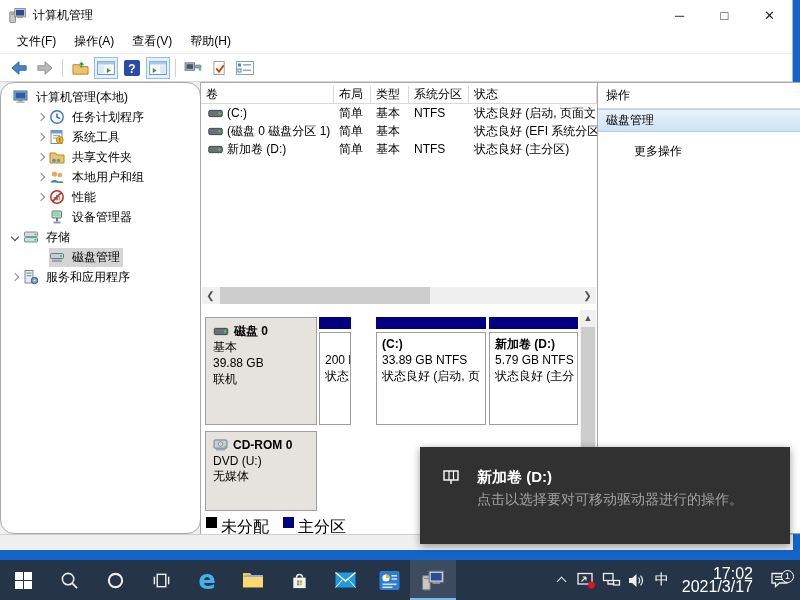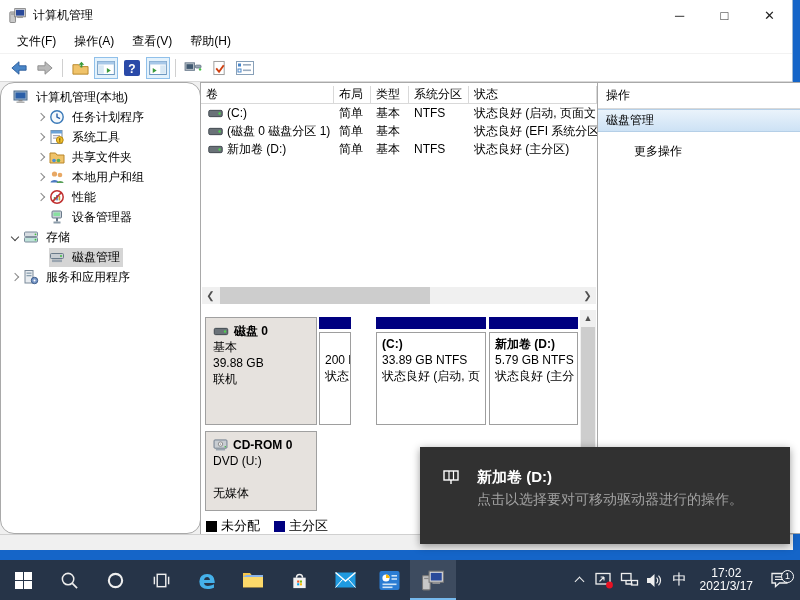--- a/index.html
+++ b/index.html
@@ -66,21 +66,21 @@
   .vscroll .varrow { height:16px; display:flex; align-items:center; justify-content:center; color:#505050; font-size:9px; }
   .vscroll .vthumb { position:absolute; top:17px; left:1px; width:14px; height:150px; background:#cdcdcd; }
 
   .disk-tile { position:absolute; left:4px; width:112px; background:#e6e2de; border:1px solid #a0a0a0; padding:5px 7px; font-size:12px; line-height:16px; }
   .disk-tile .dname { display:flex; align-items:center; font-weight:bold; }
   .disk-tile .dname svg { margin-right:5px; }
   .pcell { position:absolute; top:0; display:flex; flex-direction:column; }
   .pstripe { height:12px; background:#000080; flex:none; }
   .pbody { margin-top:3px; flex:1; border:1px solid #9e9e9e; background:#fff; padding:3px 5px; overflow:hidden; font-size:12px; line-height:16px; white-space:nowrap; }
   .plabel { font-weight:bold; height:16px; }
-  .legend { position:absolute; left:5px; top:208px; display:flex; align-items:center; font-size:13px; }
+  .legend { position:absolute; left:5px; top:208px; display:flex; font-size:16px; }
   .sw { width:11px; height:11px; margin-right:4px; flex:none; }
   .sw-un { background:#000; } .sw-pr { background:#000080; margin-left:14px; }
 
   
   .ract-title { height:26px; display:flex; align-items:center; padding-left:8px; border-bottom:1px solid #d9d9d9; font-size:12px; }
   .ract-band { height:23px; display:flex; align-items:center; padding:0 8px; background:linear-gradient(#eaf3fb,#cde2f5); border-top:1px solid #b5cfe7; border-bottom:1px solid #b5cfe7; }
   .ract-band .bandlabel { flex:1; }
   .collapse-arrow { width:0; height:0; border-left:4px solid transparent; border-right:4px solid transparent; border-bottom:5px solid #333; }
   .ract-more { height:24px; display:flex; align-items:center; padding:15px 10px 0 36px; }
   .ract-more .morelabel { flex:1; }
@@ -96,21 +96,21 @@
   .toast-msg { font-size:14px; color:#a2a2a2; line-height:20px; margin-top:2px; width:292px; }
 
   
   .taskbar { position:absolute; left:0; top:560px; width:800px; height:40px; background:#263448; display:flex; align-items:stretch; z-index:60; }
   .tb-btn { width:46px; display:flex; align-items:center; justify-content:center; flex:none; }
   .tb-btn.narrow { width:42px; }
   .tb-btn.active { background:#3d4b5f; box-shadow:inset 0 -2px 0 #76b9ed; }
   .tray { position:absolute; right:0; top:0; height:40px; display:flex; align-items:center; }
   .tray-ic { width:25px; display:flex; align-items:center; justify-content:center; color:#eee; }
   .ime { color:#fff; font-size:14px; width:26px; text-align:center; }
-  .clock { color:#fff; font-size:12px; line-height:13px; text-align:center; padding:0 9px 0 7px; }
+  .clock { color:#fff; font-size:16px; line-height:13px; text-align:right; padding:0 9px 0 7px; }
   .ac-wrap { position:relative; width:34px; display:flex; align-items:center; justify-content:center; margin-right:4px; }
   .badge { position:absolute; right:2px; bottom:6px; width:13px; height:13px; border-radius:50%; background:#263448; border:1.2px solid #fff; color:#fff; font-size:9px; display:flex; align-items:center; justify-content:center; }
   .chev-up { width:7px; height:7px; border-right:1.5px solid #eee; border-bottom:1.5px solid #eee; transform:rotate(-135deg); margin-top:3px; }
   .edge-e { color:#45b1ea; font-size:26px; font-weight:bold; line-height:26px; font-family:"DejaVu Sans",sans-serif; }
 </style>
 </head>
 <body>
 
 <div class="screen">
 
@@ -461,21 +461,21 @@
                 <svg width="15" height="12" viewBox="0 0 16 13">
                   <rect x="1" y="1" width="14" height="9" rx="1" fill="#c8cdd2" stroke="#6a7a8a"></rect>
                   <circle cx="8" cy="5.5" r="2.4" fill="#eee" stroke="#888"></circle>
                   <circle cx="8" cy="5.5" r="0.7" fill="#888"></circle>
                   <circle cx="13.2" cy="8.4" r="0.9" fill="#40c040"></circle>
                   <rect x="3" y="10.8" width="10" height="1.6" fill="#9aa5b0"></rect>
                 </svg>
                 <span>CD-ROM 0</span>
               </div>
             <div>DVD (U:)</div>
-            <div style="margin-top:16px;">无媒体</div>
+            <div style="font-family:Liberation Mono, monospace;">无媒体</div>
           </div>
 
           <div class="legend">
             <span class="sw sw-un"></span>
             <span>未分配</span>
             <span class="sw sw-pr"></span>
             <span>主分区</span>
           </div>
         </div>
       </div>

